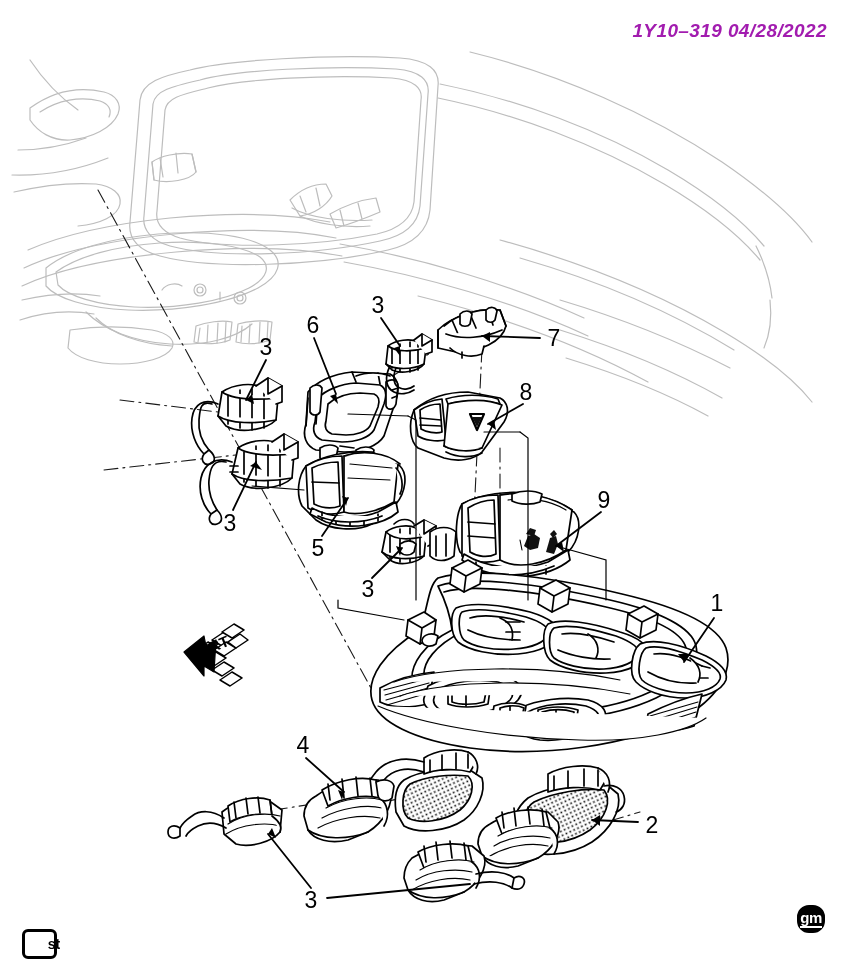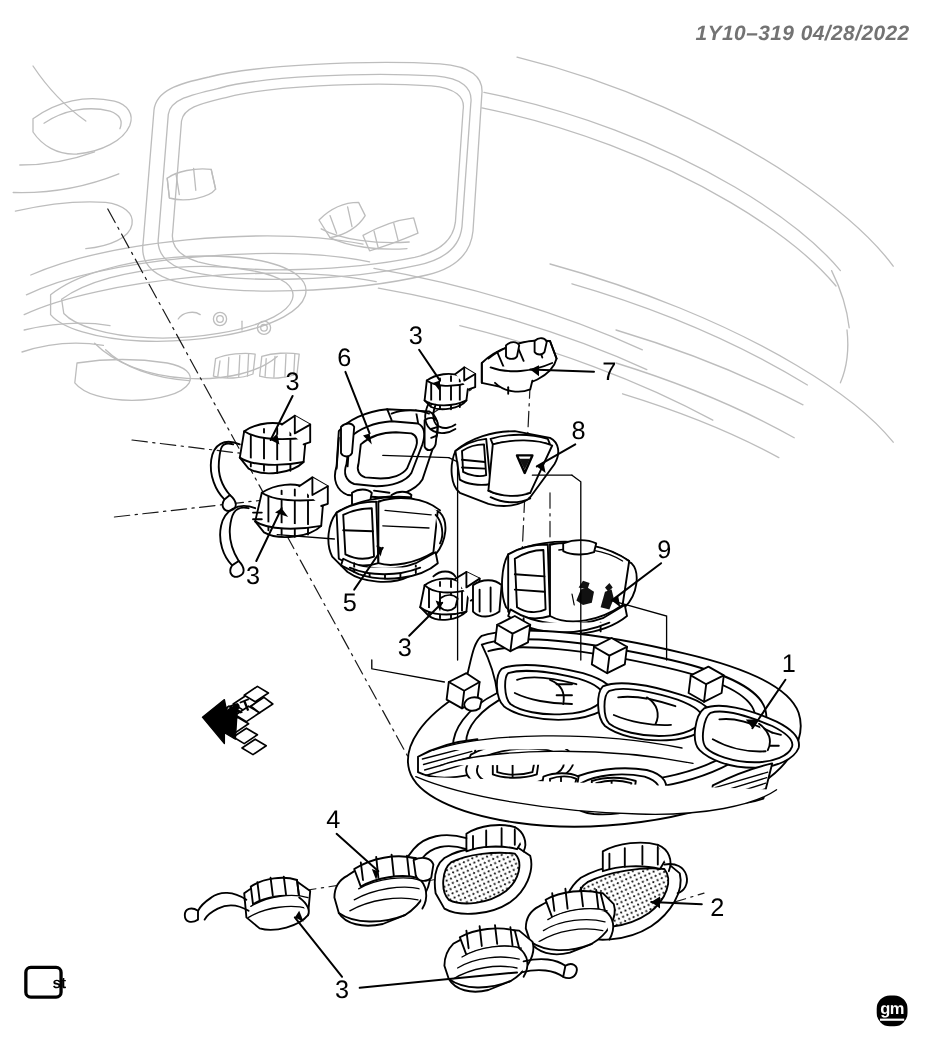--- a/index.html
+++ b/index.html
@@ -23,39 +23,39 @@
   }
   .hdr {
     position: absolute;
     right: 24px;
     top: 20px;
     font-family: "Liberation Sans", sans-serif;
     font-size: 19px;
     font-style: italic;
     font-weight: 700;
     letter-spacing: 0.4px;
-    color: #737373;
+    color: #a21caf;
     white-space: nowrap;
   }
   .corner-box {
     position: absolute;
     width: 30px;
     height: 30px;
     border: 3px solid #000;
     border-radius: 6px;
     box-sizing: border-box;
     display: flex;
     align-items: center;
     justify-content: center;
     font-size: 14px;
     font-weight: 700;
     color: #000;
     background: #fff;
   }
-  #st-box { left: 22px; top: 878px; padding-left: 29px; }
+  #st-box { left: 22px; top: 929px; padding-left: 29px; }
   #gm-box {
     left: 797px; top: 905px;
     width: 28px; height: 28px;
     background: #000;
     color: #fff;
     border-color: #000;
     border-radius: 12px;
     font-size: 15px;
     font-weight: 700;
     letter-spacing: -0.5px;

